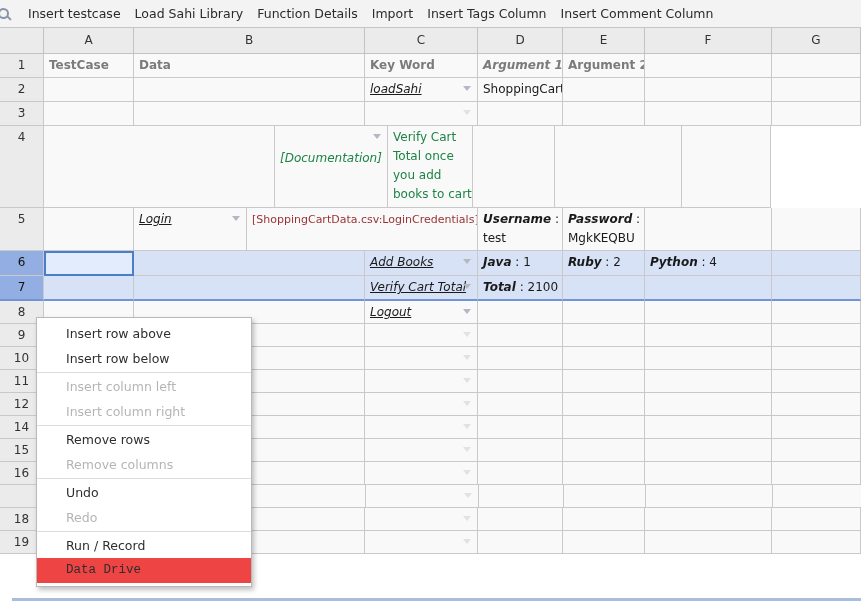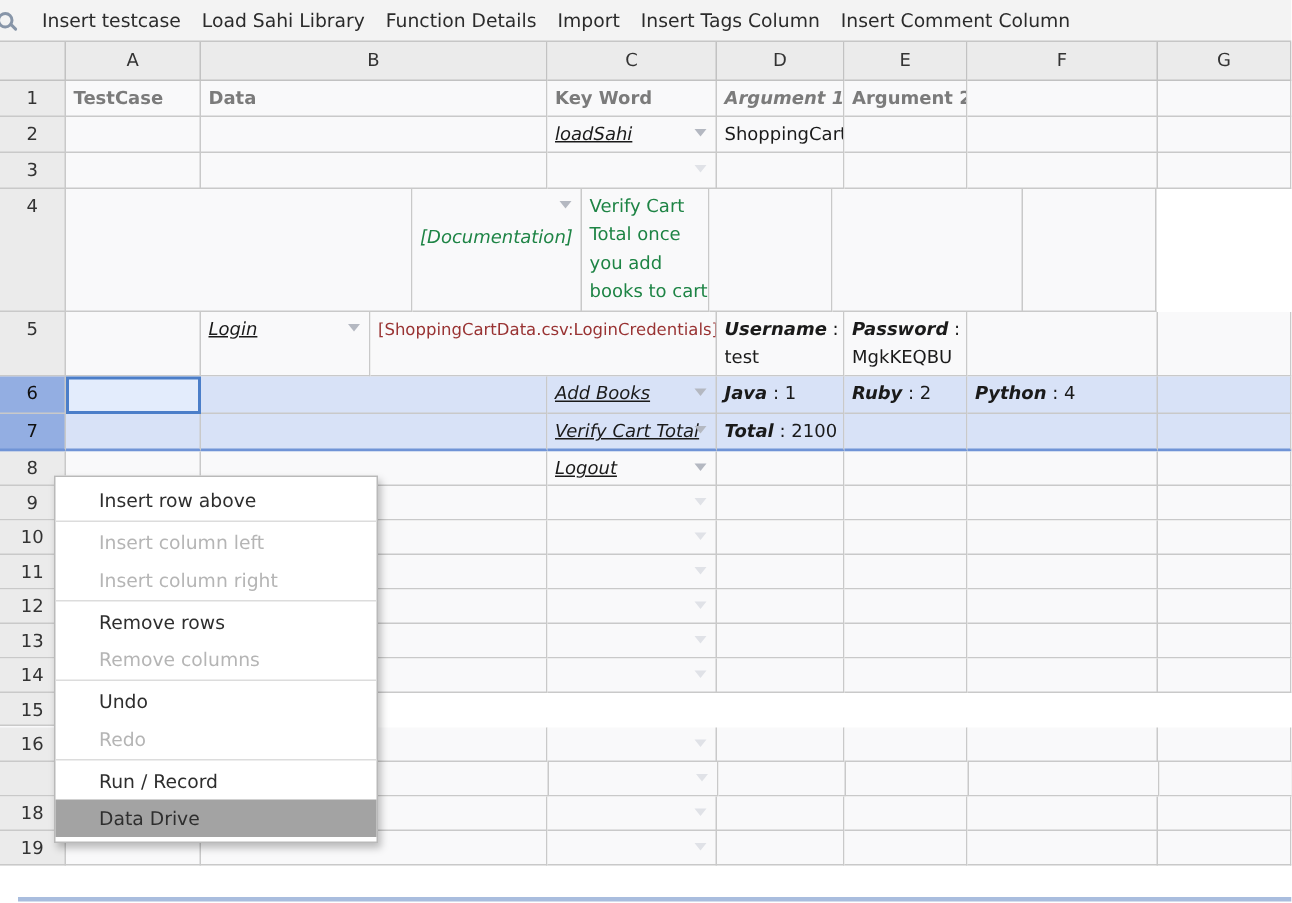--- a/index.html
+++ b/index.html
@@ -50,21 +50,21 @@
   .s-maroon { color:#993333; font-size:11px; }
   .s-arg { font-weight:bold; font-style:italic; }
   
   .ctxmenu {
     position:absolute; left:36px; top:317px; width:216px; box-sizing:border-box;
     background:#fff; border:1px solid #b9b9b9; box-shadow:2px 3px 5px rgba(0,0,0,0.25);
     padding:3px 0; z-index:20;
   }
   .mi { height:25px; line-height:25px; padding-left:29px; font-size:12.5px; color:#2e2e2e; cursor:default; white-space:nowrap; }
   .mi.disabled { color:#b5b5b5; }
-  .mi.hovered { background:#a3a3a3; }
+  .mi.hovered { background:#ef4444;font-family:Liberation Mono, monospace; }
   .msep { height:0; border-top:1px solid #dcdcdc; margin:1px 0; }
   
   .hscroll { position:absolute; left:12px; right:0; bottom:1px; height:3px; background:#a9bdde; z-index:5; }
 </style>
 </head>
 <body>
 
 <div class="app">
 
 
@@ -209,40 +209,30 @@
         <div class="gcell rowhdr" style="width: 44px;">12</div>
         <div class="gcell datacell" style="width: 90px;"></div>
         <div class="gcell datacell" style="width: 231px;"></div>
         <div class="gcell datacell" style="width: 113px;"><span class="dd faint"></span></div>
         <div class="gcell datacell" style="width: 85px;"></div>
         <div class="gcell datacell" style="width: 82px;"></div>
         <div class="gcell datacell" style="width: 127px;"></div>
         <div class="gcell datacell" style="width: 89px;"></div>
       </div>
       <div class="grow" style="height: 23px;">
-        <div class="gcell rowhdr" style="width: 44px;">13</div>
-        <div class="gcell datacell" style="width: 90px;"></div>
-        <div class="gcell datacell" style="width: 231px;"></div>
-        <div class="gcell datacell" style="width: 113px;"><span class="dd faint"></span></div>
-        <div class="gcell datacell" style="width: 85px;"></div>
-        <div class="gcell datacell" style="width: 82px;"></div>
-        <div class="gcell datacell" style="width: 127px;"></div>
-        <div class="gcell datacell" style="width: 89px;"></div>
-      </div>
-      <div class="grow" style="height: 23px;">
         <div class="gcell rowhdr" style="width: 44px;">14</div>
         <div class="gcell datacell" style="width: 90px;"></div>
         <div class="gcell datacell" style="width: 231px;"></div>
         <div class="gcell datacell" style="width: 113px;"><span class="dd faint"></span></div>
         <div class="gcell datacell" style="width: 85px;"></div>
         <div class="gcell datacell" style="width: 82px;"></div>
         <div class="gcell datacell" style="width: 127px;"></div>
         <div class="gcell datacell" style="width: 89px;"></div>
       </div>
-      <div class="grow" style="height: 23px; flex-direction: column;">
+      <div class="grow" style="height: 23px;">
         <div class="gcell rowhdr" style="width: 44px;">15</div>
         <div class="gcell datacell" style="width: 90px;"></div>
         <div class="gcell datacell" style="width: 231px;"></div>
         <div class="gcell datacell" style="width: 113px;"><span class="dd faint"></span></div>
         <div class="gcell datacell" style="width: 85px;"></div>
         <div class="gcell datacell" style="width: 82px;"></div>
         <div class="gcell datacell" style="width: 127px;"></div>
         <div class="gcell datacell" style="width: 89px;"></div>
       </div>
       <div class="grow" style="height: 23px;">
@@ -282,20 +272,21 @@
         <div class="gcell datacell" style="width: 113px;"><span class="dd faint"></span></div>
         <div class="gcell datacell" style="width: 85px;"></div>
         <div class="gcell datacell" style="width: 82px;"></div>
         <div class="gcell datacell" style="width: 127px;"></div>
         <div class="gcell datacell" style="width: 89px;"></div>
       </div>
     </div>
 
   <div class="ctxmenu" id="ctxmenu">
       <div class="mi">Insert row above</div>
+      <div class="mi">Insert row below</div>
       <div class="msep"></div>
       <div class="mi disabled">Insert column left</div>
       <div class="mi disabled">Insert column right</div>
       <div class="msep"></div>
       <div class="mi">Remove rows</div>
       <div class="mi disabled">Remove columns</div>
       <div class="msep"></div>
       <div class="mi">Undo</div>
       <div class="mi disabled">Redo</div>
       <div class="msep"></div>

